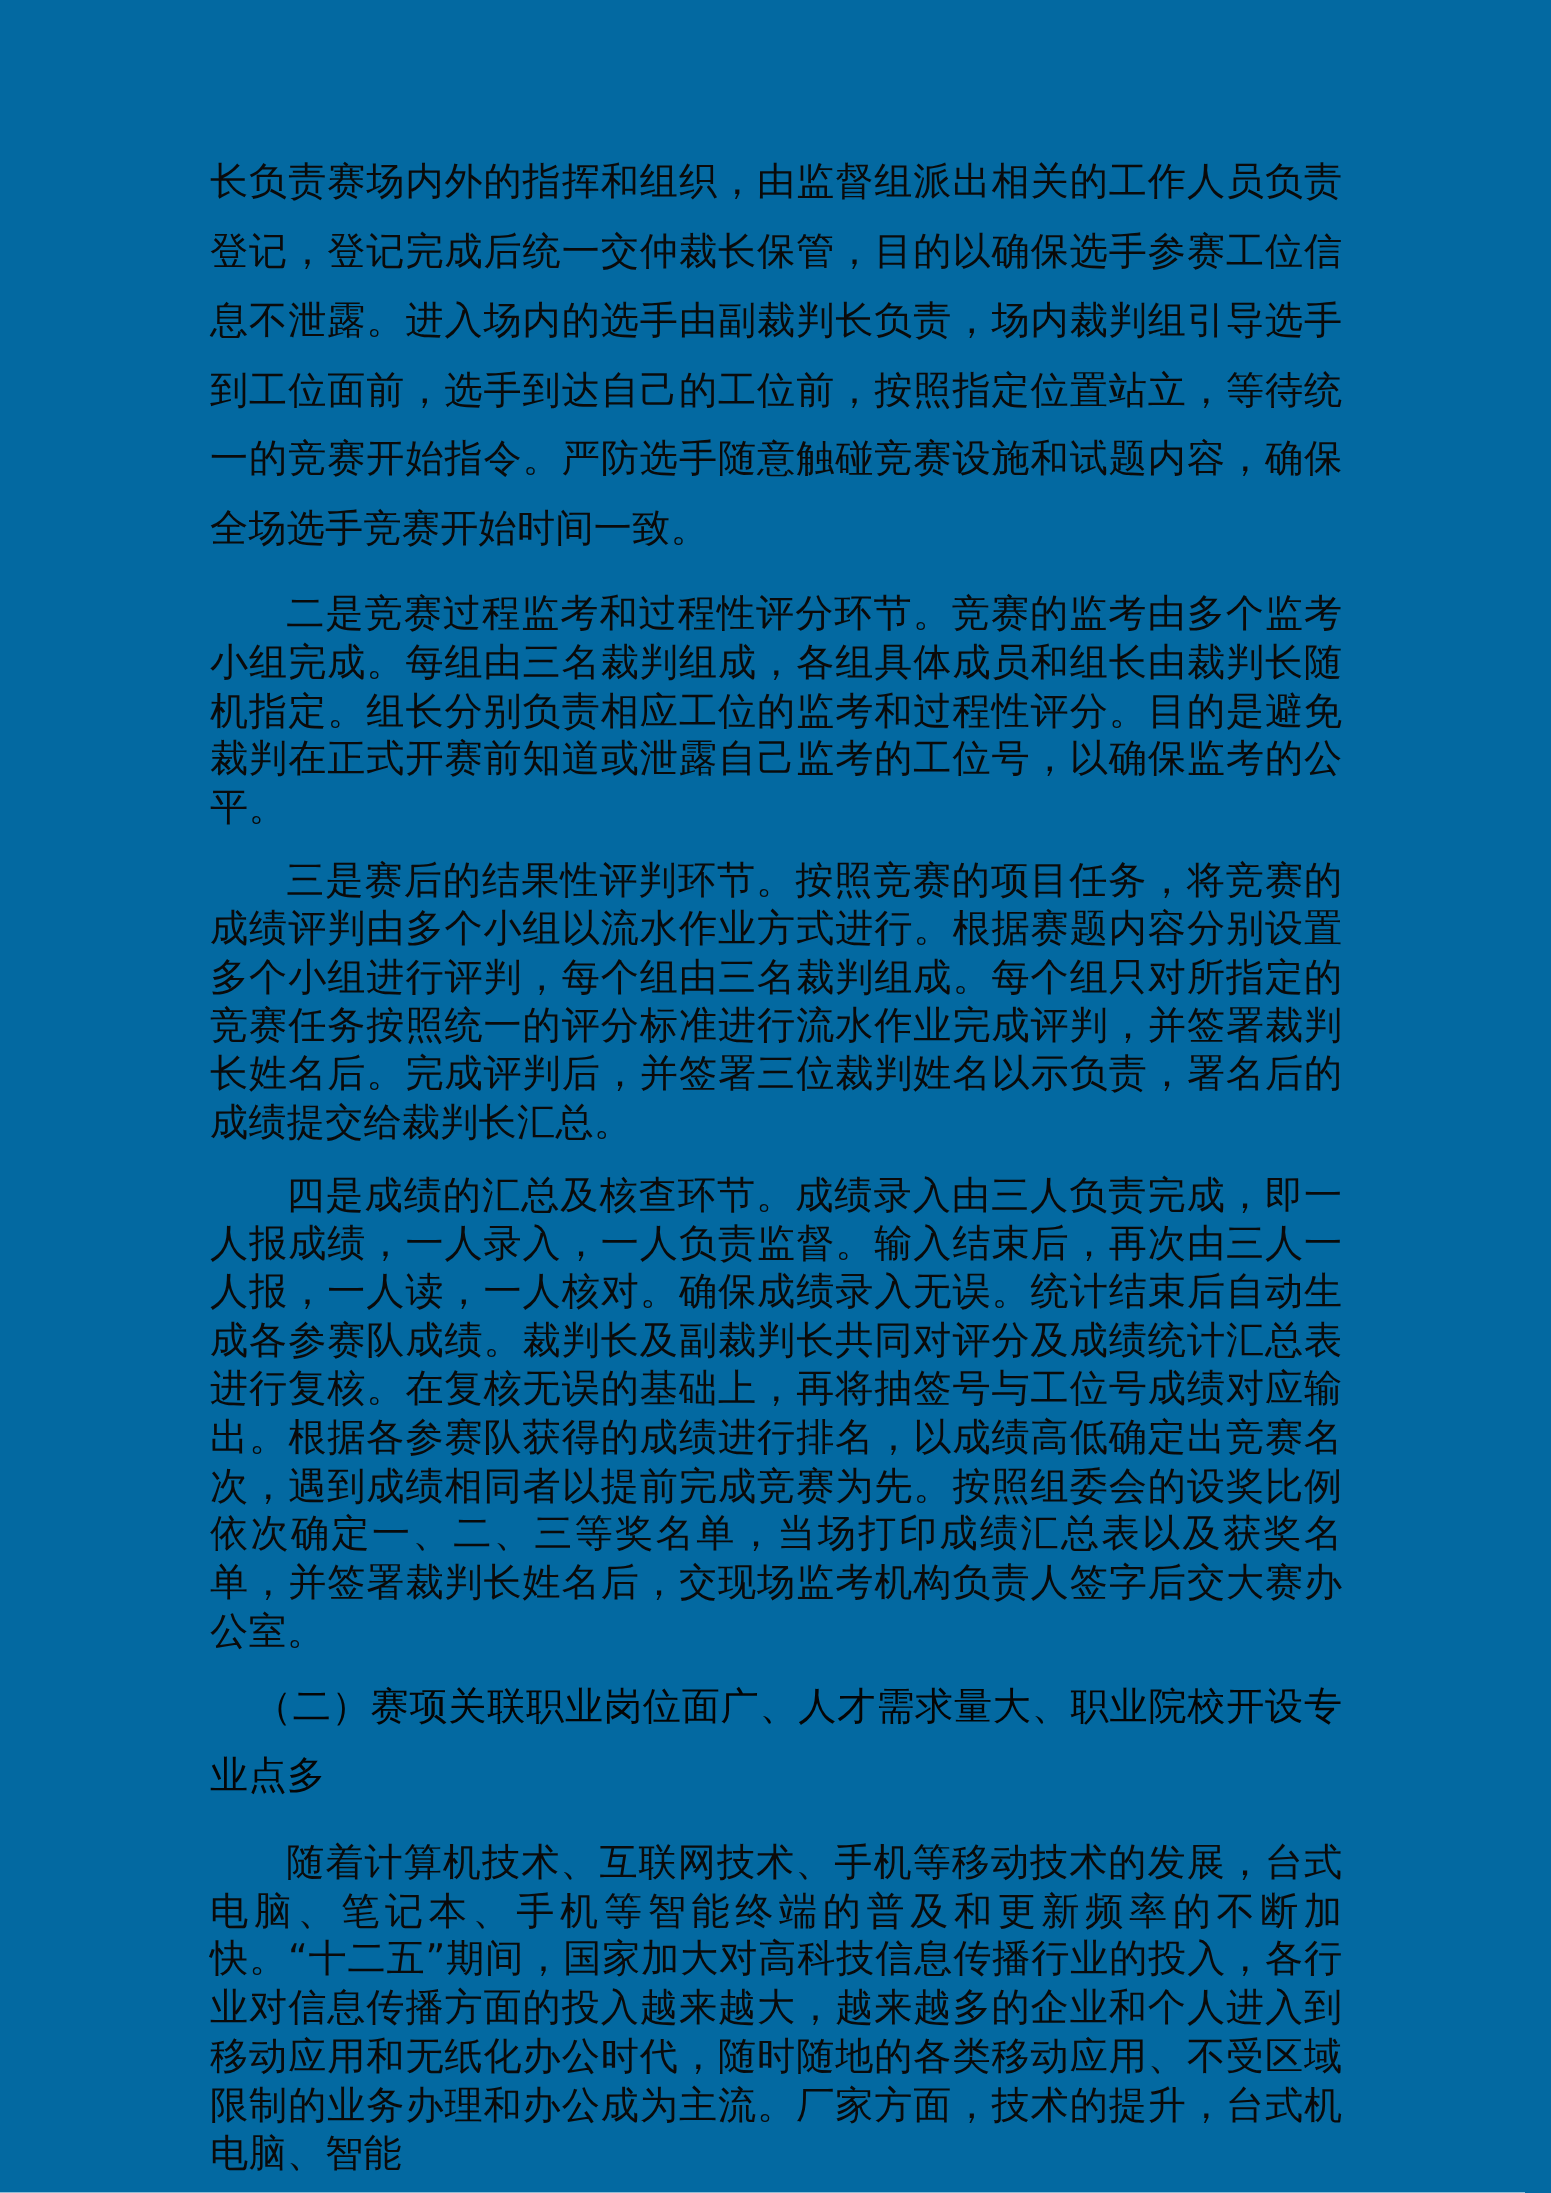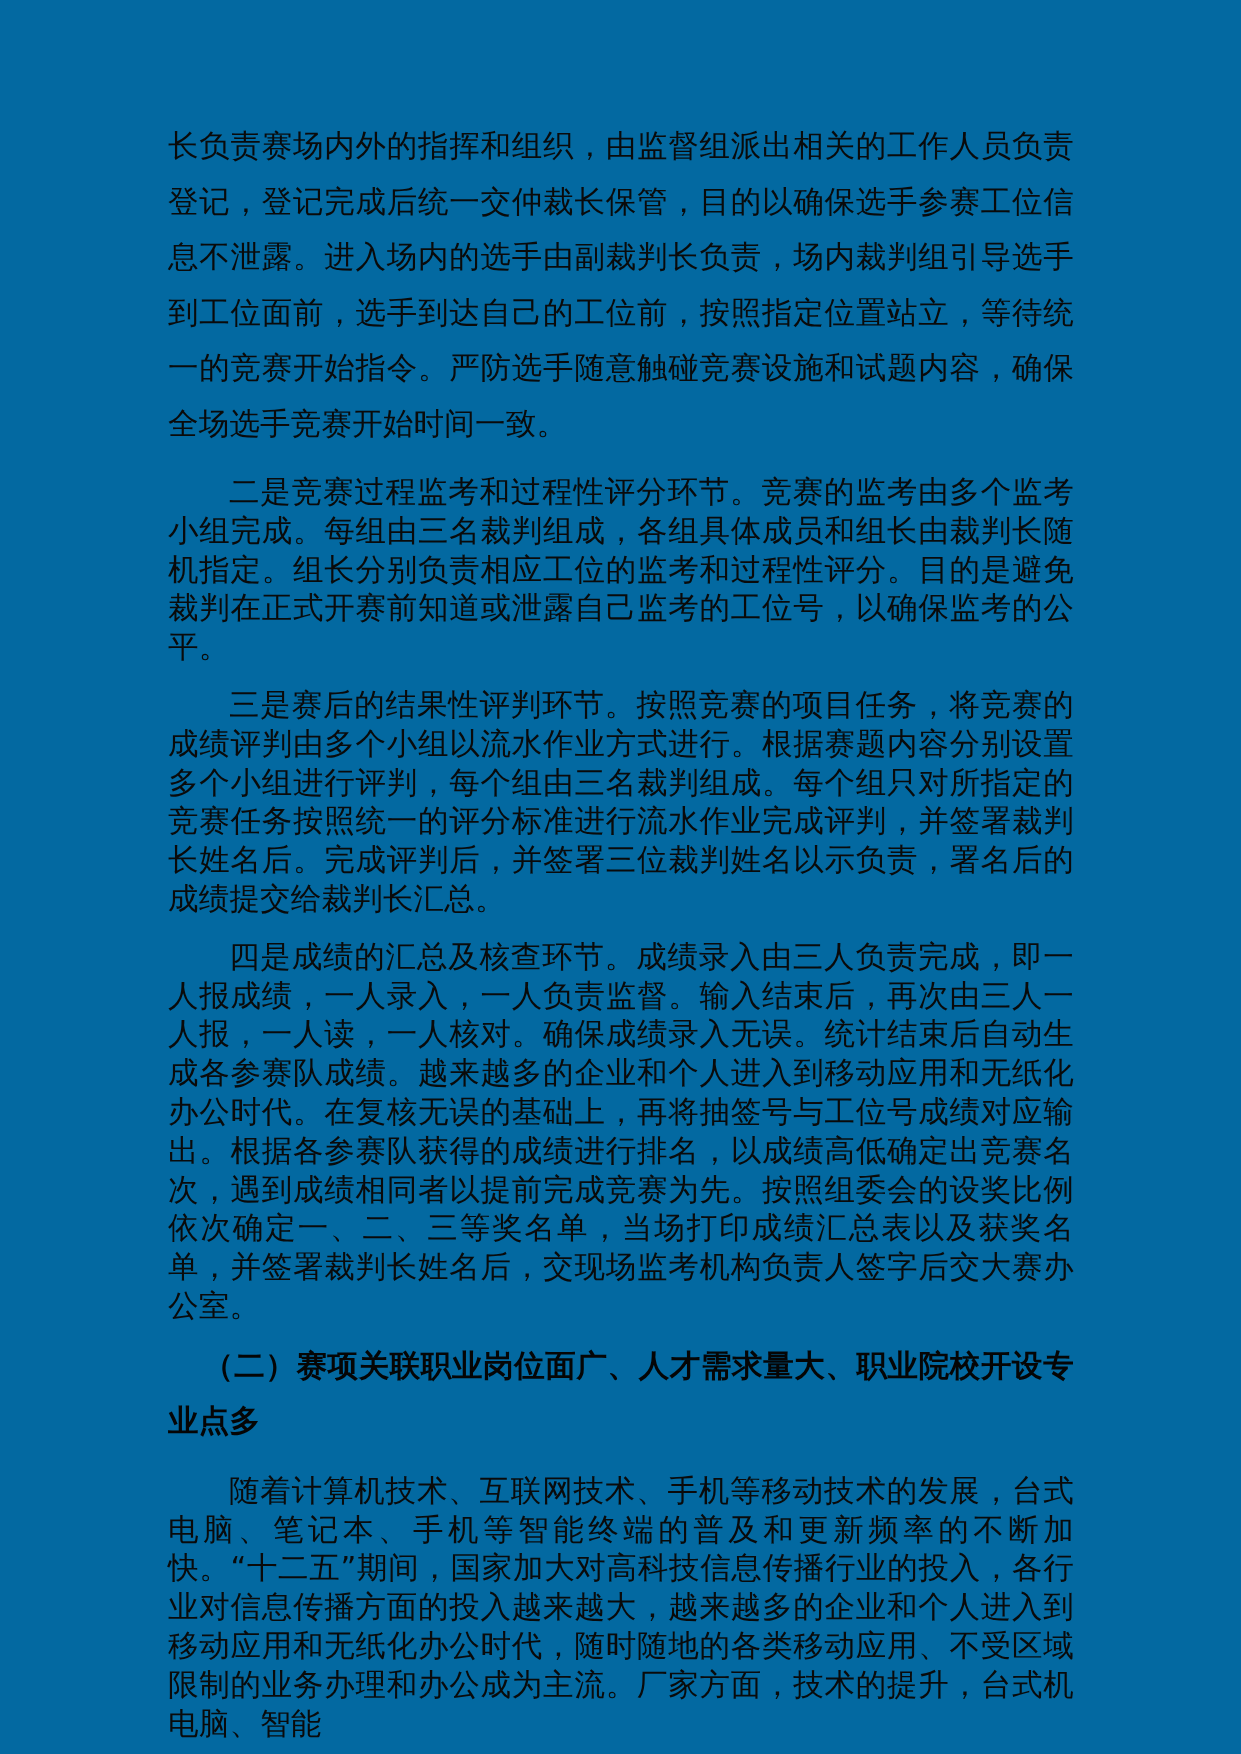--- a/index.html
+++ b/index.html
@@ -56,21 +56,21 @@
     text-indent: 2em;
     margin-top: 17px;
   }
 
   
   h2.subhead {
     margin: 0;
     padding: 0;
     color: #050505;
     font-size: 30.5px;
-    font-weight: bold;
+    font-weight: normal;
     line-height: 55px;
     text-indent: 1.15em;
     text-align: justify;
     text-justify: inter-character;
     word-break: break-all;
     letter-spacing: 0.3px;
   }
 
   
   .gap-a { height: 5px; }
@@ -90,21 +90,21 @@
     <div class="gap-a"></div>
 
     <p class="para para-tight indent">二是竞赛过程监考和过程性评分环节。竞赛的监考由多个监考小组完成。每组由三名裁判组成，各组具体成员和组长由裁判长随机指定。组长分别负责相应工位的监考和过程性评分。目的是避免裁判在正式开赛前知道或泄露自己监考的工位号，以确保监考的公平。</p>
 
     <div class="gap-b"></div>
 
     <p class="para para-tight indent">三是赛后的结果性评判环节。按照竞赛的项目任务，将竞赛的成绩评判由多个小组以流水作业方式进行。根据赛题内容分别设置多个小组进行评判，每个组由三名裁判组成。每个组只对所指定的竞赛任务按照统一的评分标准进行流水作业完成评判，并签署裁判长姓名后。完成评判后，并签署三位裁判姓名以示负责，署名后的成绩提交给裁判长汇总。</p>
 
     <div class="gap-b"></div>
 
-    <p class="para para-tight indent">四是成绩的汇总及核查环节。成绩录入由三人负责完成，即一人报成绩，一人录入，一人负责监督。输入结束后，再次由三人一人报，一人读，一人核对。确保成绩录入无误。统计结束后自动生成各参赛队成绩。越来越多的企业和个人进入到移动应用和无纸化办公时代。在复核无误的基础上，再将抽签号与工位号成绩对应输出。根据各参赛队获得的成绩进行排名，以成绩高低确定出竞赛名次，遇到成绩相同者以提前完成竞赛为先。按照组委会的设奖比例依次确定一、二、三等奖名单，当场打印成绩汇总表以及获奖名单，并签署裁判长姓名后，交现场监考机构负责人签字后交大赛办公室。</p>
+    <p class="para para-tight indent">四是成绩的汇总及核查环节。成绩录入由三人负责完成，即一人报成绩，一人录入，一人负责监督。输入结束后，再次由三人一人报，一人读，一人核对。确保成绩录入无误。统计结束后自动生成各参赛队成绩。裁判长及副裁判长共同对评分及成绩统计汇总表进行复核。在复核无误的基础上，再将抽签号与工位号成绩对应输出。根据各参赛队获得的成绩进行排名，以成绩高低确定出竞赛名次，遇到成绩相同者以提前完成竞赛为先。按照组委会的设奖比例依次确定一、二、三等奖名单，当场打印成绩汇总表以及获奖名单，并签署裁判长姓名后，交现场监考机构负责人签字后交大赛办公室。</p>
 
     <div class="gap-b"></div>
 
 
     <div class="gap-c"></div>
 
     <h2 class="subhead">（二）赛项关联职业岗位面广、人才需求量大、职业院校开设专业点多</h2>
 
     <div class="gap-d"></div>
 

